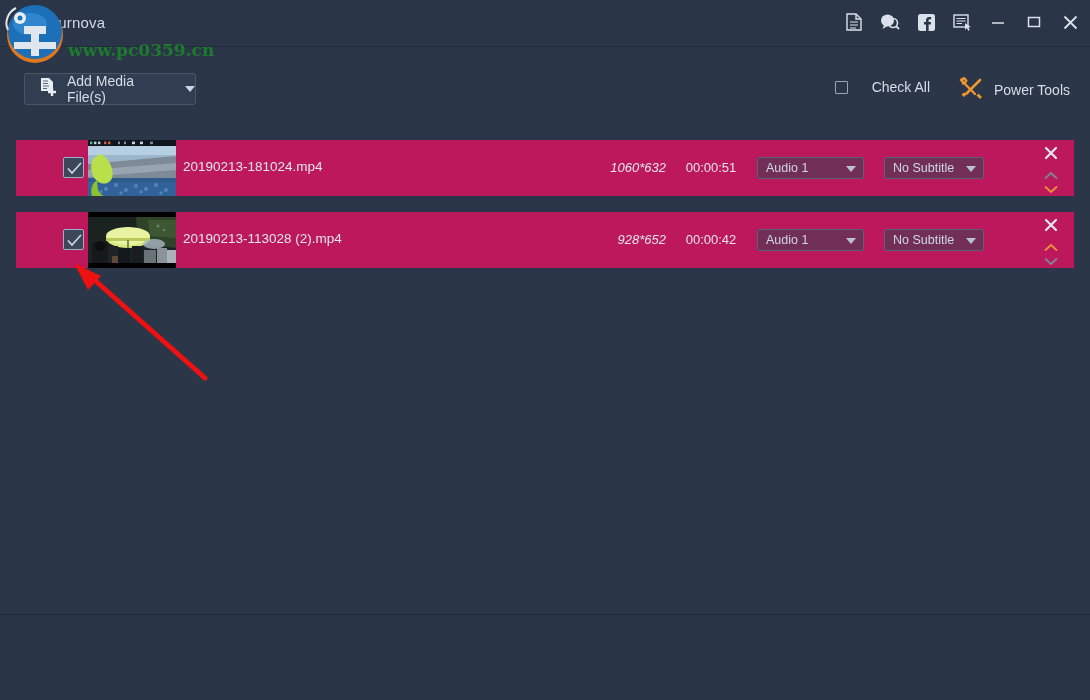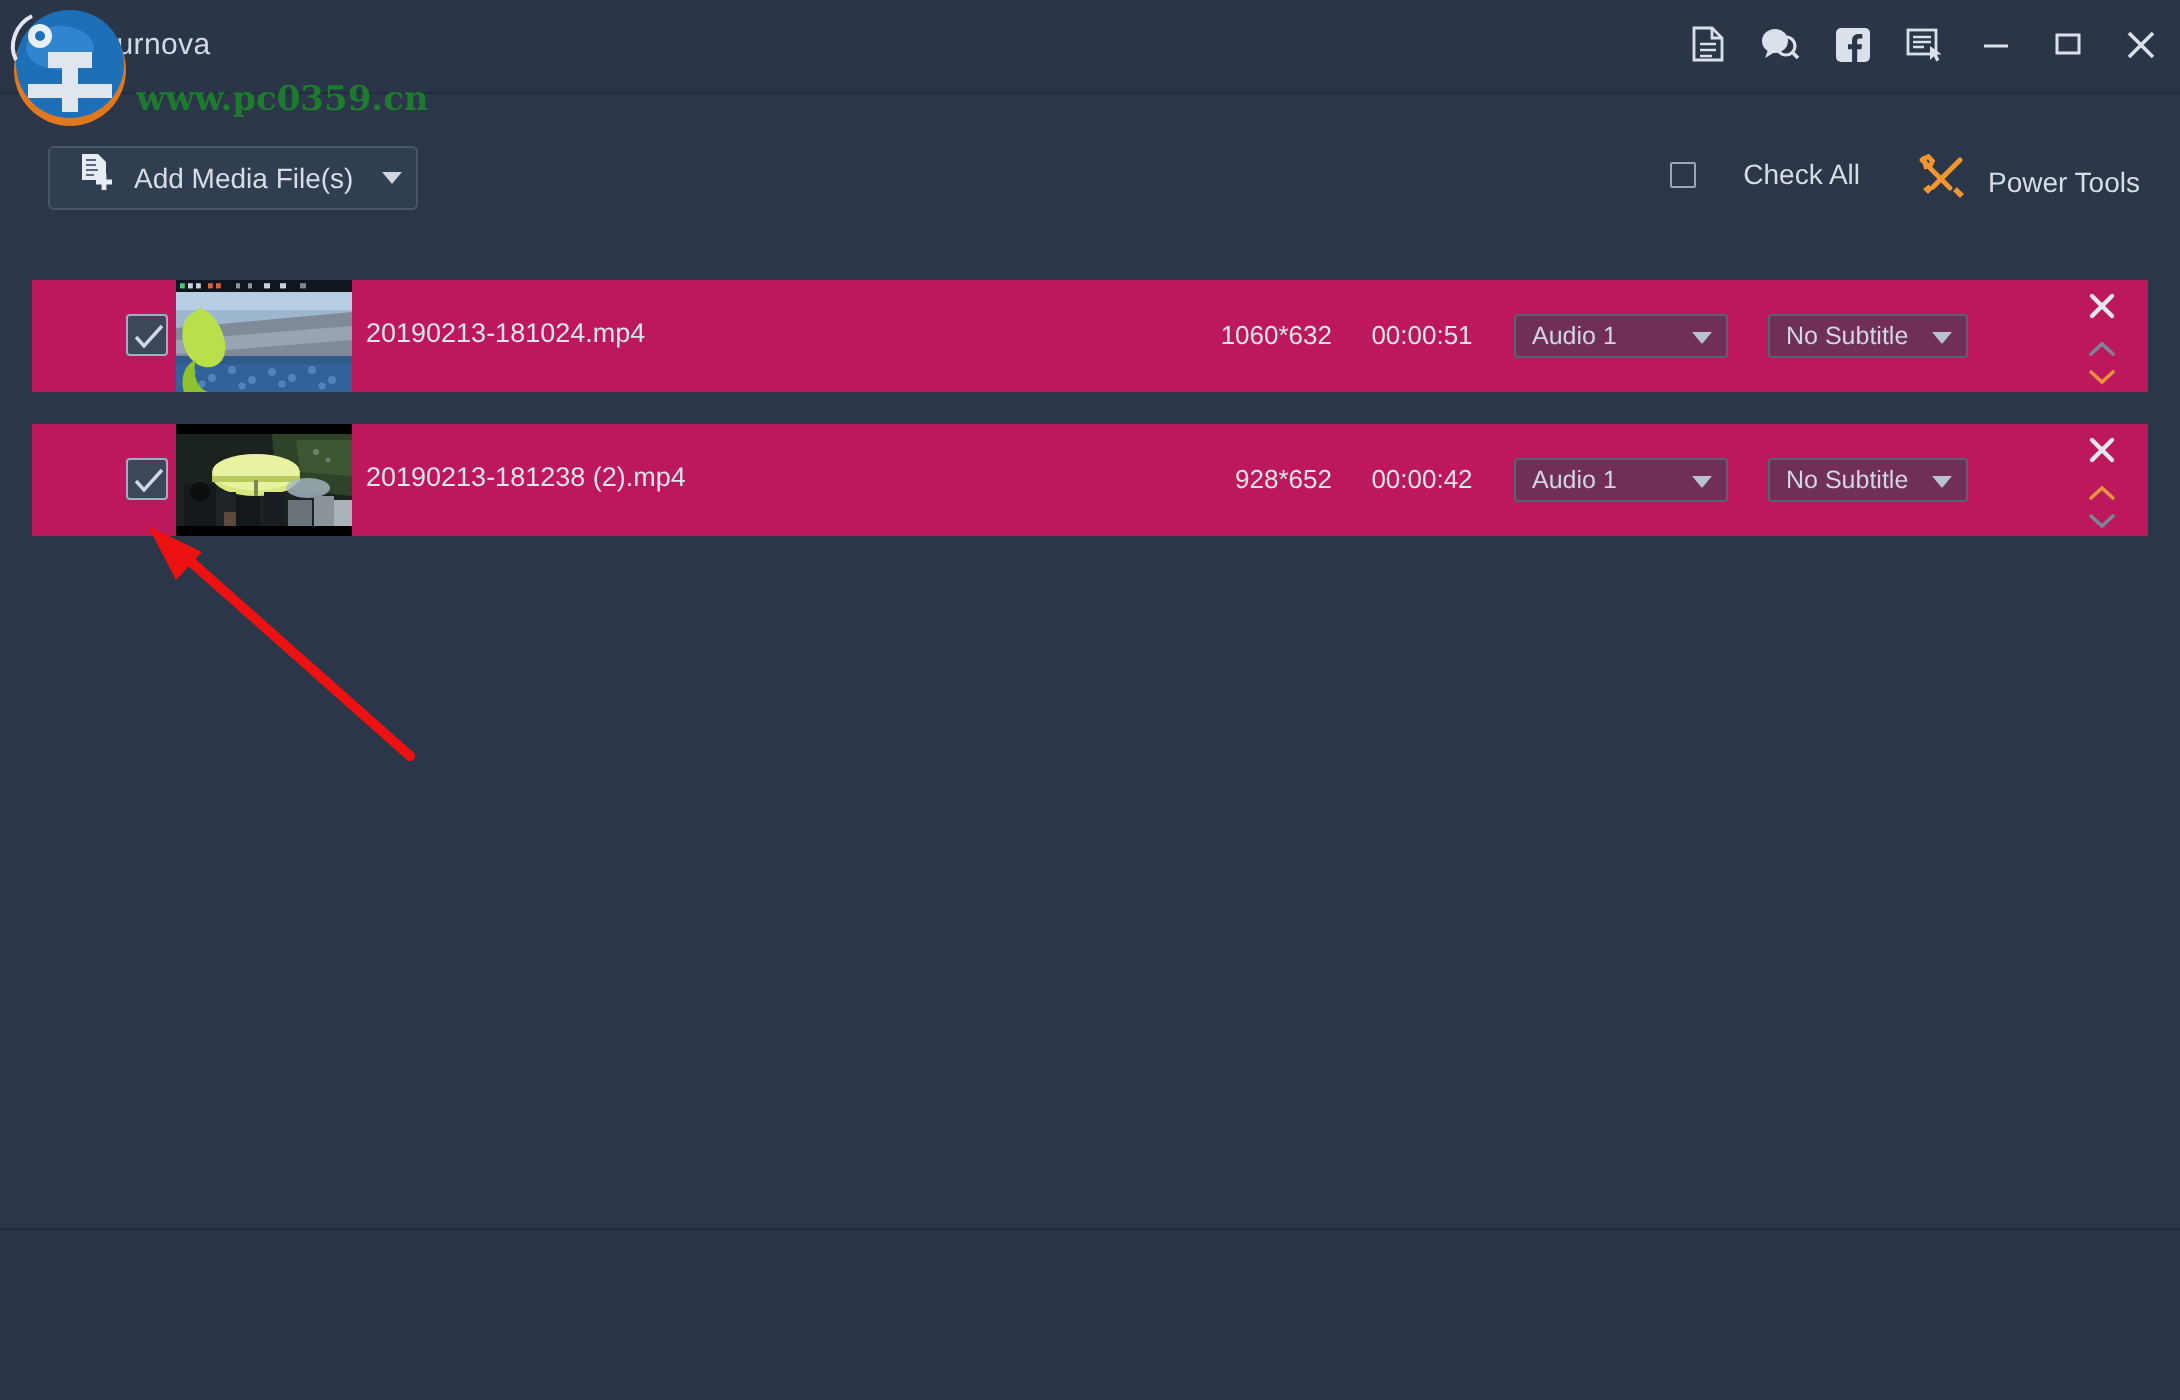--- a/index.html
+++ b/index.html
@@ -35,21 +35,21 @@
     justify-content: center; color: #d8dee8; cursor: pointer;
   }
   .ticon svg { display: block; }
 
   
   .toolbar {
     position: absolute; left: 0; top: 47px; width: 1090px; height: 85px;
   }
   .add-media {
     position: absolute; left: 24px; top: 26px;
-    width: 185px; height: 32px;
+    width: 172px; height: 32px;
     border: 1px solid #4a5668; border-radius: 3px;
     background: #313d50;
     display: flex; align-items: center; gap: 8px;
     padding-left: 14px; cursor: pointer;
   }
   .add-media .label { font-size: 14px; color: #d7dde6; }
   .add-media .caret {
     width: 0; height: 0; margin-left: 6px;
     border-left: 5px solid transparent; border-right: 5px solid transparent;
     border-top: 6px solid #cfd6e0;
@@ -85,21 +85,21 @@
   .thumb {
     position: absolute; left: 72px; top: 0px;
     width: 88px; height: 56px; overflow: hidden; background: #000;
   }
   .fname {
     position: absolute; left: 167px; top: 19px;
     font-size: 13.5px; color: #dfe5ec; white-space: nowrap;
   }
   .fres {
     position: absolute; left: 540px; top: 20px; width: 110px;
-    text-align: right; font-size: 13px; color: #dfe5ec;
+    text-align: right; font-size: 13px; color: #dfe5ec; font-style: italic;
   }
   .fdur {
     position: absolute; left: 655px; top: 20px; width: 80px;
     text-align: center; font-size: 13px; color: #dfe5ec;
   }
   .sel {
     position: absolute; height: 22px;
     border: 1px solid #566276; border-radius: 2px;
     background: #36415390;
     font-size: 12.5px; color: #cfd7e2;
@@ -340,21 +340,21 @@
           <rect x="56" y="38" width="12" height="13" fill="#6a727a"></rect>
           <rect x="69" y="36" width="10" height="15" fill="#8a929a"></rect>
           <rect x="79" y="38" width="9" height="13" fill="#aab2ba"></rect>
           <rect x="24" y="44" width="6" height="7" fill="#5e4a3c"></rect>
           <g fill="#c8d0d8" opacity="0.35">
             <circle cx="70" cy="14" r="1.5"></circle>
               <circle cx="76" cy="18" r="1.2"></circle>
           </g>
         </svg>
       </div>
-      <div class="fname">20190213-181238 (2).mp4</div>
+      <div class="fname">20190213-113028 (2).mp4</div>
       <div class="fres">928*652</div>
       <div class="fdur">00:00:42</div>
       <div class="sel sel-audio">
         <span class="txt">Audio 1</span>
         <span class="dcaret"></span>
       </div>
       <div class="sel sel-sub">
         <span class="txt">No Subtitle</span>
         <span class="dcaret"></span>
       </div>

